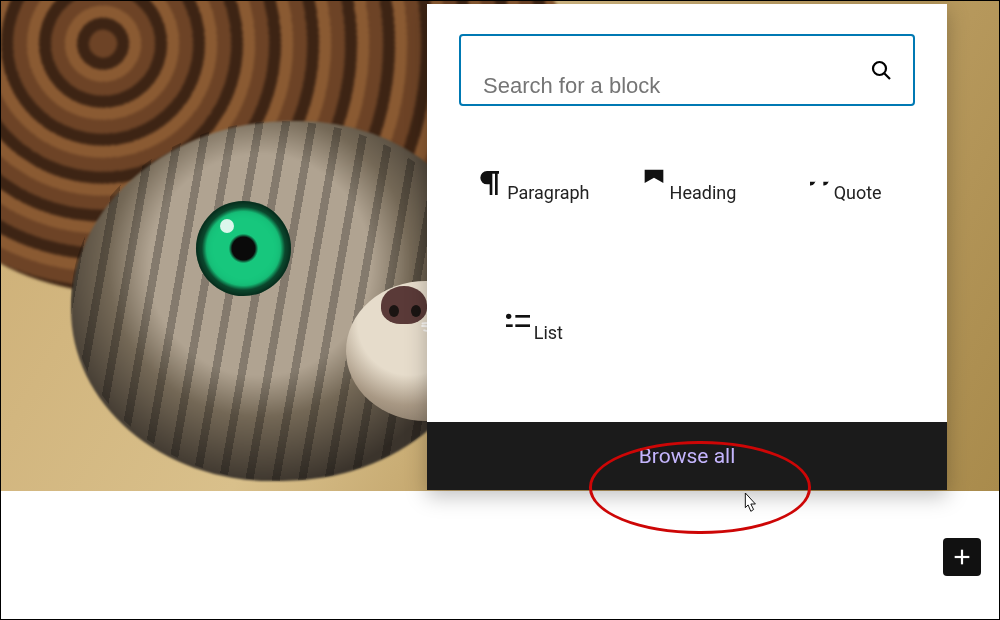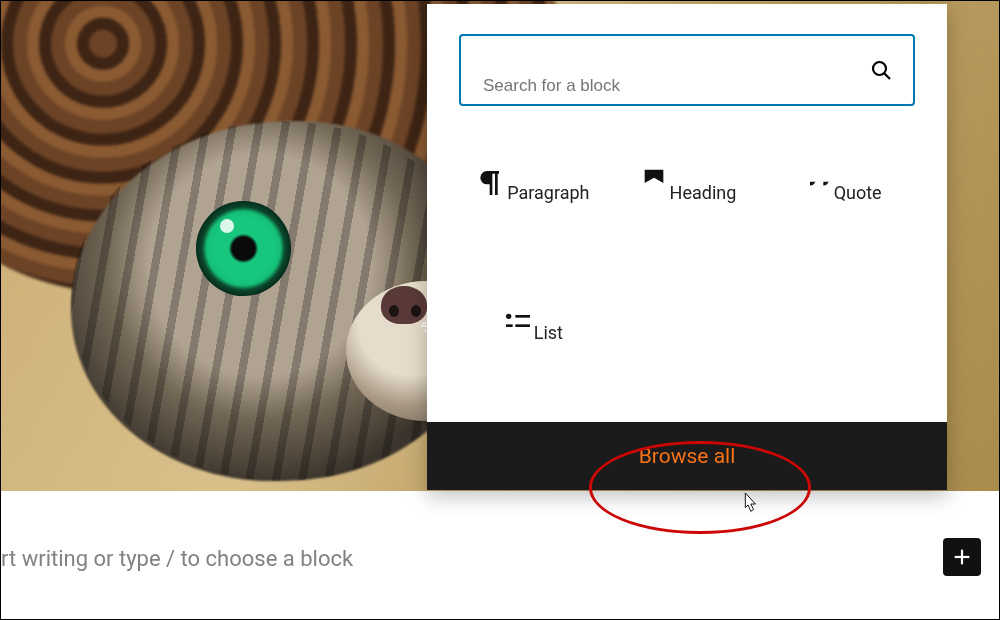--- a/index.html
+++ b/index.html
@@ -58,30 +58,30 @@
   
   .add-btn{position:absolute;right:18px;top:537px;width:38px;height:38px;
     background:#111;border-radius:4px;display:flex;align-items:center;justify-content:center;cursor:pointer;}
   .add-btn svg{stroke:#fff;}
   
   .panel{position:absolute;left:426px;top:3px;width:520px;
     background:#fff;box-shadow:0 6px 20px rgba(0,0,0,.25);}
   .search-wrap{padding:30px 32px 18px;}
   .search{display:flex;align-items:center;height:68px;padding:0 20px;
     border:2px solid #0079b3;border-radius:4px;}
-  .search input{flex:1;border:0;outline:0;font-size:17px;color:#ef4444;margin-top:31px;}
+  .search input{flex:1;border:0;outline:0;font-size:22px;color:#ef4444;margin-top:31px;}
   .search input::placeholder{color:#757575;}
   .search .icn{width:24px;height:24px;}
   .grid{display:grid;grid-template-columns:repeat(3,1fr);gap:28px 0;
     padding:12px 28px 34px;}
   .blk{display:flex;flex-direction:row;align-items:center;justify-content:center;
     height:112px;cursor:pointer;}
   .blk .bicon{width:32px;height:32px;margin-bottom:18px;}
   .blk span{font-size:18px;color:#222;}
-  .browse{height:68px;background:#1b1b1b;color:#f97316;font-size:21px;
+  .browse{height:68px;background:#1b1b1b;color:#c4b5fd;font-size:21px;
     display:flex;align-items:center;justify-content:center;cursor:pointer;position:relative;}
   
   .anno{position:absolute;left:588px;top:440px;width:216px;height:87px;
     border:3px solid #cd0606;border-radius:110px/46px;pointer-events:none;}
   .cursor{position:absolute;left:737px;top:490px;width:22px;height:26px;pointer-events:none;}
 </style>
 </head>
 <body>
 
 <div class="stage">
@@ -93,21 +93,20 @@
     <div class="eye"></div>
     <div class="muzzle"></div>
     <div class="nose"></div>
     <div class="nostril n1"></div>
     <div class="nostril n2"></div>
     <div class="wh wh1"></div>
     <div class="wh wh2"></div>
     <div class="wh wh3"></div>
   </div>
 
-  <div class="placeholder-line">rt writing or type / to choose a block</div>
 
   <div class="add-btn">
     <svg width="22" height="22" viewBox="0 0 24 24" fill="none" stroke-width="2.4">
       <line x1="12" y1="4" x2="12" y2="20"></line>
         <line x1="4" y1="12" x2="20" y2="12"></line>
     </svg>
   </div>
 
   <div class="panel">
     <div class="search-wrap">

